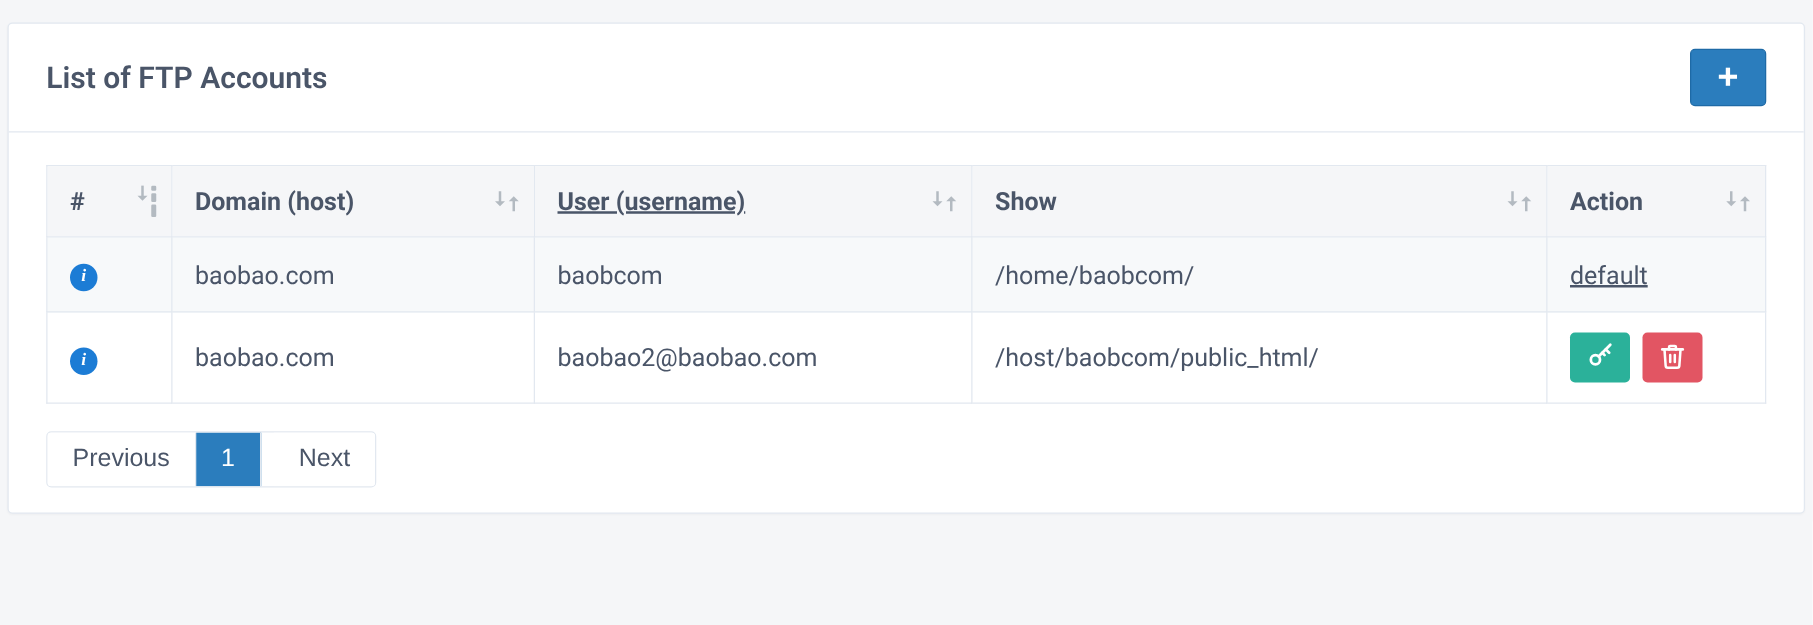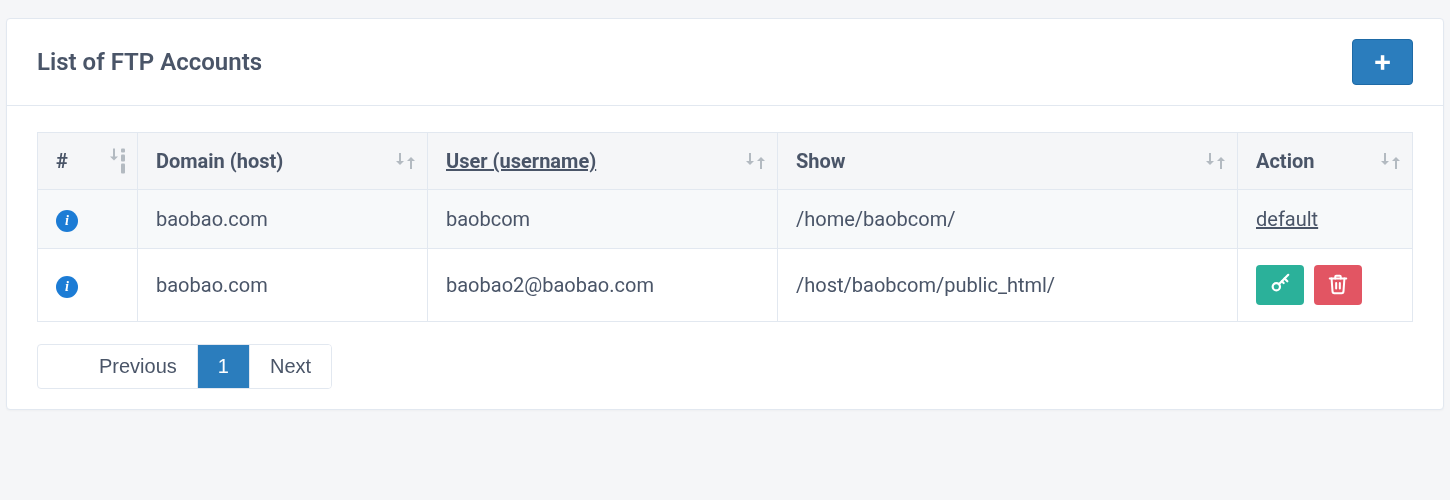--- a/index.html
+++ b/index.html
@@ -182,31 +182,31 @@
   .icon-btn.red   { background: var(--red-btn); }
   .icon-btn svg { width: 22px; height: 22px; }
 
   .table-footer {
     display: flex;
     justify-content: space-between;
     align-items: center;
     margin-top: 22px;
     font-size: 22px;
   }
-  .pagination { display: flex; border: 1px solid var(--border-light); border-radius: 4px; overflow: hidden; padding-left: 41px; }
+  .pagination { display: flex; border: 1px solid var(--border-light); border-radius: 4px; overflow: hidden; }
   .page-btn {
     background: #fff;
     border: none;
     border-right: 1px solid var(--border-light);
     padding: 10px 20px;
     font-size: 20px;
     color: var(--text-main);
     cursor: pointer;
   }
-  .page-btn:last-child { border-right: none; }
+  .page-btn:last-child { border-right: none; margin-left: 10px; }
   .page-btn.active { background: var(--primary); color: #fff; }
 </style>
 </head>
 <body>
 
 <div class="panel">
 
   <div class="panel-header">
     <div class="panel-title">List of FTP Accounts</div>
     <button class="btn-primary">

